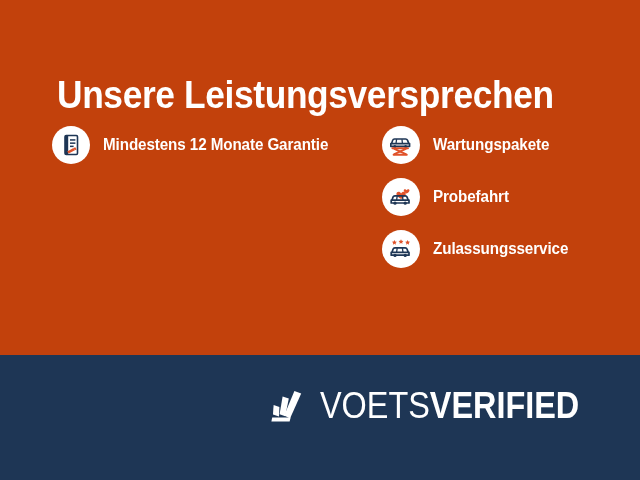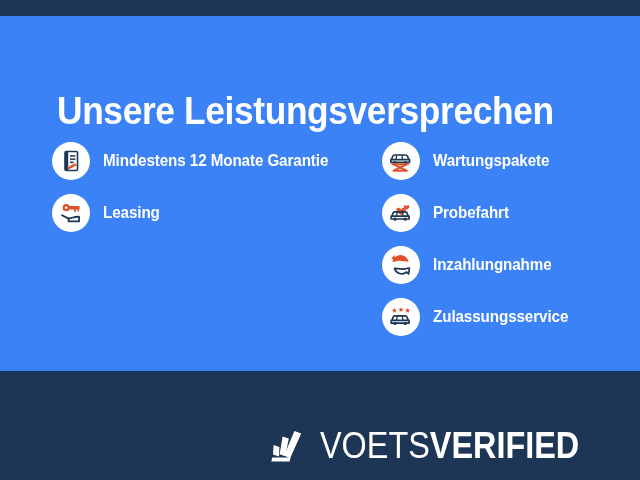--- a/index.html
+++ b/index.html
@@ -13,23 +13,22 @@
     overflow: hidden;
     background: #1e3655;
     font-family: "Liberation Sans", "DejaVu Sans", sans-serif;
     -webkit-font-smoothing: antialiased;
   }
 
   .poster {
     position: relative;
     width: 640px;
     height: 355px;
-    background: #3b82f6;
+    background: #c2410c;
     box-sizing: border-box;
-    margin-top: 16px;
   }
 
   
   .headline {
     position: absolute;
     left: 57px;
     top: 48px;
     width: 540px;
     color: #ffffff;
     font-size: 38px;
@@ -85,21 +84,21 @@
     letter-spacing: -0.1px;
     transform: scaleX(0.95);
     transform-origin: left center;
     white-space: nowrap;
   }
 
   
   .logo {
     position: absolute;
     left: 268px;
-    top: 408px;
+    top: 384px;
     height: 44px;
     display: flex;
     align-items: center;
     text-align: right;
   }
   .logo-mark {
     flex: 0 0 auto;
     width: 40px;
     height: 40px;
     display: flex;
@@ -140,36 +139,20 @@
             <rect x="12" y="13.6" width="3.6" height="1.5" fill="#1e3655"></rect>
             <path d="M9.2 19.6 L15.4 16.1 L16.9 18.3 L10.7 21.5 Z" fill="#e0522a"></path>
             <path d="M16.9 18.3 L18.6 17.4 L17.3 15.3 L15.4 16.1 Z" fill="#e0522a"></path>
           </svg>
         </span>
         <span class="promise-label">Mindestens 12 Monate Garantie</span>
       </div>
 
 
 
-      <div class="promise">
-        <span class="badge">
-          <svg width="26" height="26" viewBox="0 0 26 26" aria-hidden="true">
-            <g fill="#e0522a">
-              <rect x="10.4" y="6.0" width="11.4" height="3.4" rx="1.4"></rect>
-              <circle cx="8.2" cy="7.7" r="3.6"></circle>
-              <circle cx="8.2" cy="7.7" r="1.3" fill="#ffffff"></circle>
-              <rect x="16.2" y="9.0" width="1.7" height="2.9"></rect>
-              <rect x="19.4" y="9.0" width="1.7" height="2.4"></rect>
-            </g>
-            <path d="M4.0 15.2 L10.6 18.6 L17.2 17.0" fill="none" stroke="#1e3655" stroke-width="1.8" stroke-linecap="round" stroke-linejoin="round"></path>
-            <path d="M10.6 18.6 L10.6 21.4 L21.0 21.4 L21.0 16.6 L17.2 17.0" fill="none" stroke="#1e3655" stroke-width="1.8" stroke-linecap="round" stroke-linejoin="round"></path>
-          </svg>
-        </span>
-        <span class="promise-label">Leasing</span>
-      </div>
 
 
     </div>
 
     <div class="col col-right">
 
       <div class="promise">
         <span class="badge">
           <svg width="26" height="26" viewBox="0 0 26 26" aria-hidden="true">
             <g fill="none" stroke="#1e3655" stroke-width="1.6" stroke-linejoin="round">
@@ -204,30 +187,20 @@
             </g>
             <circle cx="7.0" cy="19.2" r="1.6" fill="#1e3655"></circle>
             <circle cx="17.2" cy="19.2" r="1.6" fill="#1e3655"></circle>
             <line x1="9.2" y1="12.0" x2="8.6" y2="16.1" stroke="#1e3655" stroke-width="1.3"></line>
             <line x1="14.4" y1="12.0" x2="15.0" y2="16.1" stroke="#1e3655" stroke-width="1.3"></line>
           </svg>
         </span>
         <span class="promise-label">Probefahrt</span>
       </div>
 
-      <div class="promise">
-        <span class="badge">
-          <svg width="26" height="26" viewBox="0 0 26 26" aria-hidden="true">
-            <path d="M20.6 10.0 A8.2 8.2 0 0 0 6.6 5.6 L6.6 2.8 L3.2 7.0 L10.0 7.0 L8.4 5.6" fill="#e0522a"></path>
-            <path d="M19.4 9.6 A7.4 7.4 0 0 0 7.4 6.0 L5.4 4.0 L4.6 10.0 L10.6 8.8 Z" fill="#e0522a"></path>
-            <path d="M6.6 16.4 A7.4 7.4 0 0 0 18.6 20.0 L20.6 22.0 L21.4 16.0 L15.4 17.2 Z" fill="none" stroke="#1e3655" stroke-width="1.7" stroke-linejoin="round"></path>
-          </svg>
-        </span>
-        <span class="promise-label">Inzahlungnahme</span>
-      </div>
 
       <div class="promise">
         <span class="badge">
           <svg width="26" height="26" viewBox="0 0 26 26" aria-hidden="true">
             <g fill="#e0522a">
               <path d="M6.4 4.0 l0.75 1.55 1.7 0.22 -1.25 1.18 0.32 1.68 -1.52 -0.82 -1.52 0.82 0.32 -1.68 -1.25 -1.18 1.7 -0.22 z"></path>
               <path d="M13.0 3.2 l0.75 1.55 1.7 0.22 -1.25 1.18 0.32 1.68 -1.52 -0.82 -1.52 0.82 0.32 -1.68 -1.25 -1.18 1.7 -0.22 z"></path>
               <path d="M19.6 4.0 l0.75 1.55 1.7 0.22 -1.25 1.18 0.32 1.68 -1.52 -0.82 -1.52 0.82 0.32 -1.68 -1.25 -1.18 1.7 -0.22 z"></path>
             </g>
             <g fill="none" stroke="#1e3655" stroke-width="1.7" stroke-linejoin="round">

